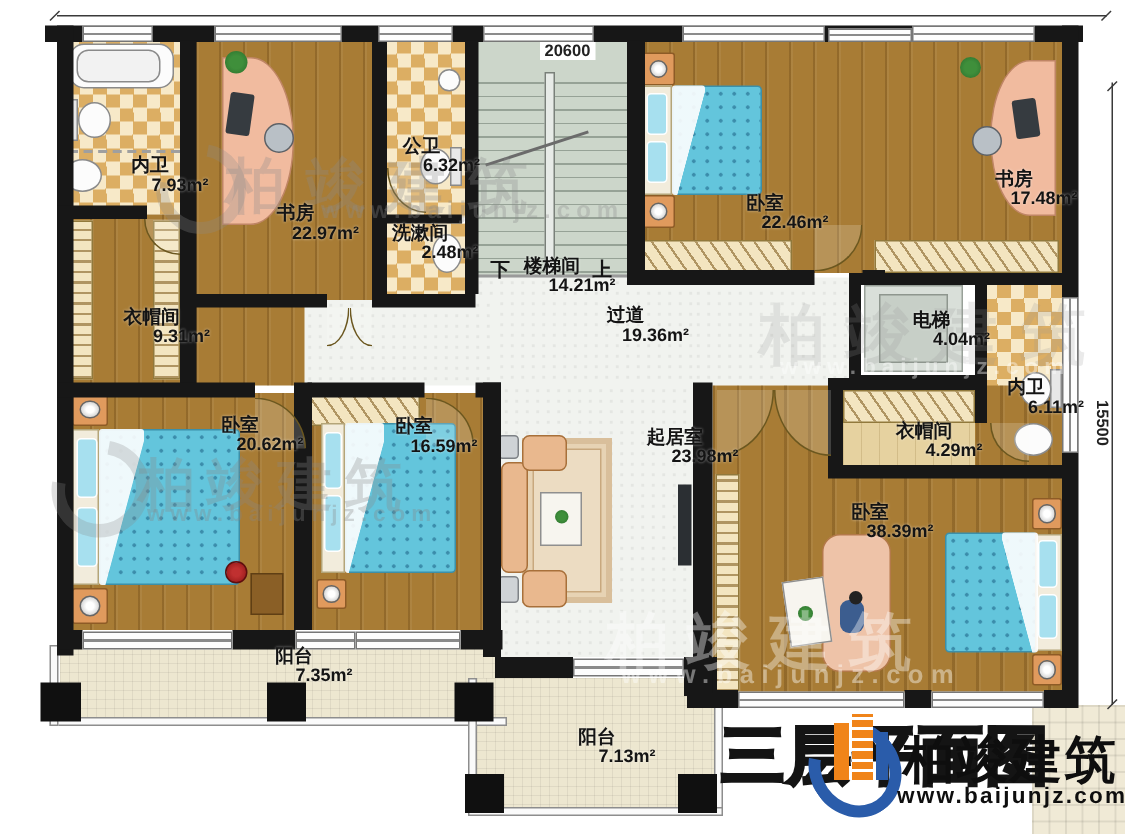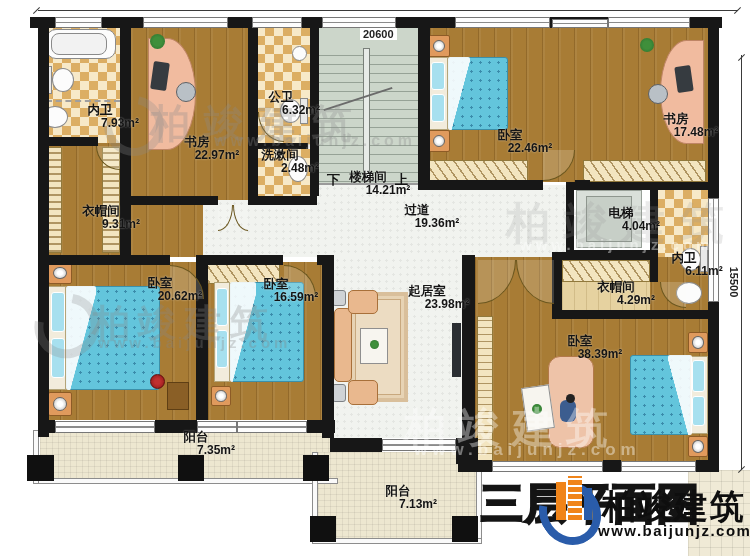--- a/index.html
+++ b/index.html
@@ -322,21 +322,21 @@
     <div class="area">6.11m²</div>
   </div>
   <div class="room-label" style="left:160px;top:276px;">
     <div>卧室</div>
     <div class="area">20.62m²</div>
   </div>
   <div class="room-label" style="left:276px;top:277px;">
     <div>卧室</div>
     <div class="area">16.59m²</div>
   </div>
-  <div class="room-label" style="left:427px;top:284px;">
+  <div class="room-label" style="left:450px;top:284px;">
     <div>起居室</div>
     <div class="area">23.98m²</div>
   </div>
   <div class="room-label" style="left:616px;top:280px;">
     <div>衣帽间</div>
     <div class="area">4.29m²</div>
   </div>
   <div class="room-label" style="left:580px;top:334px;">
     <div>卧室</div>
     <div class="area">38.39m²</div>

